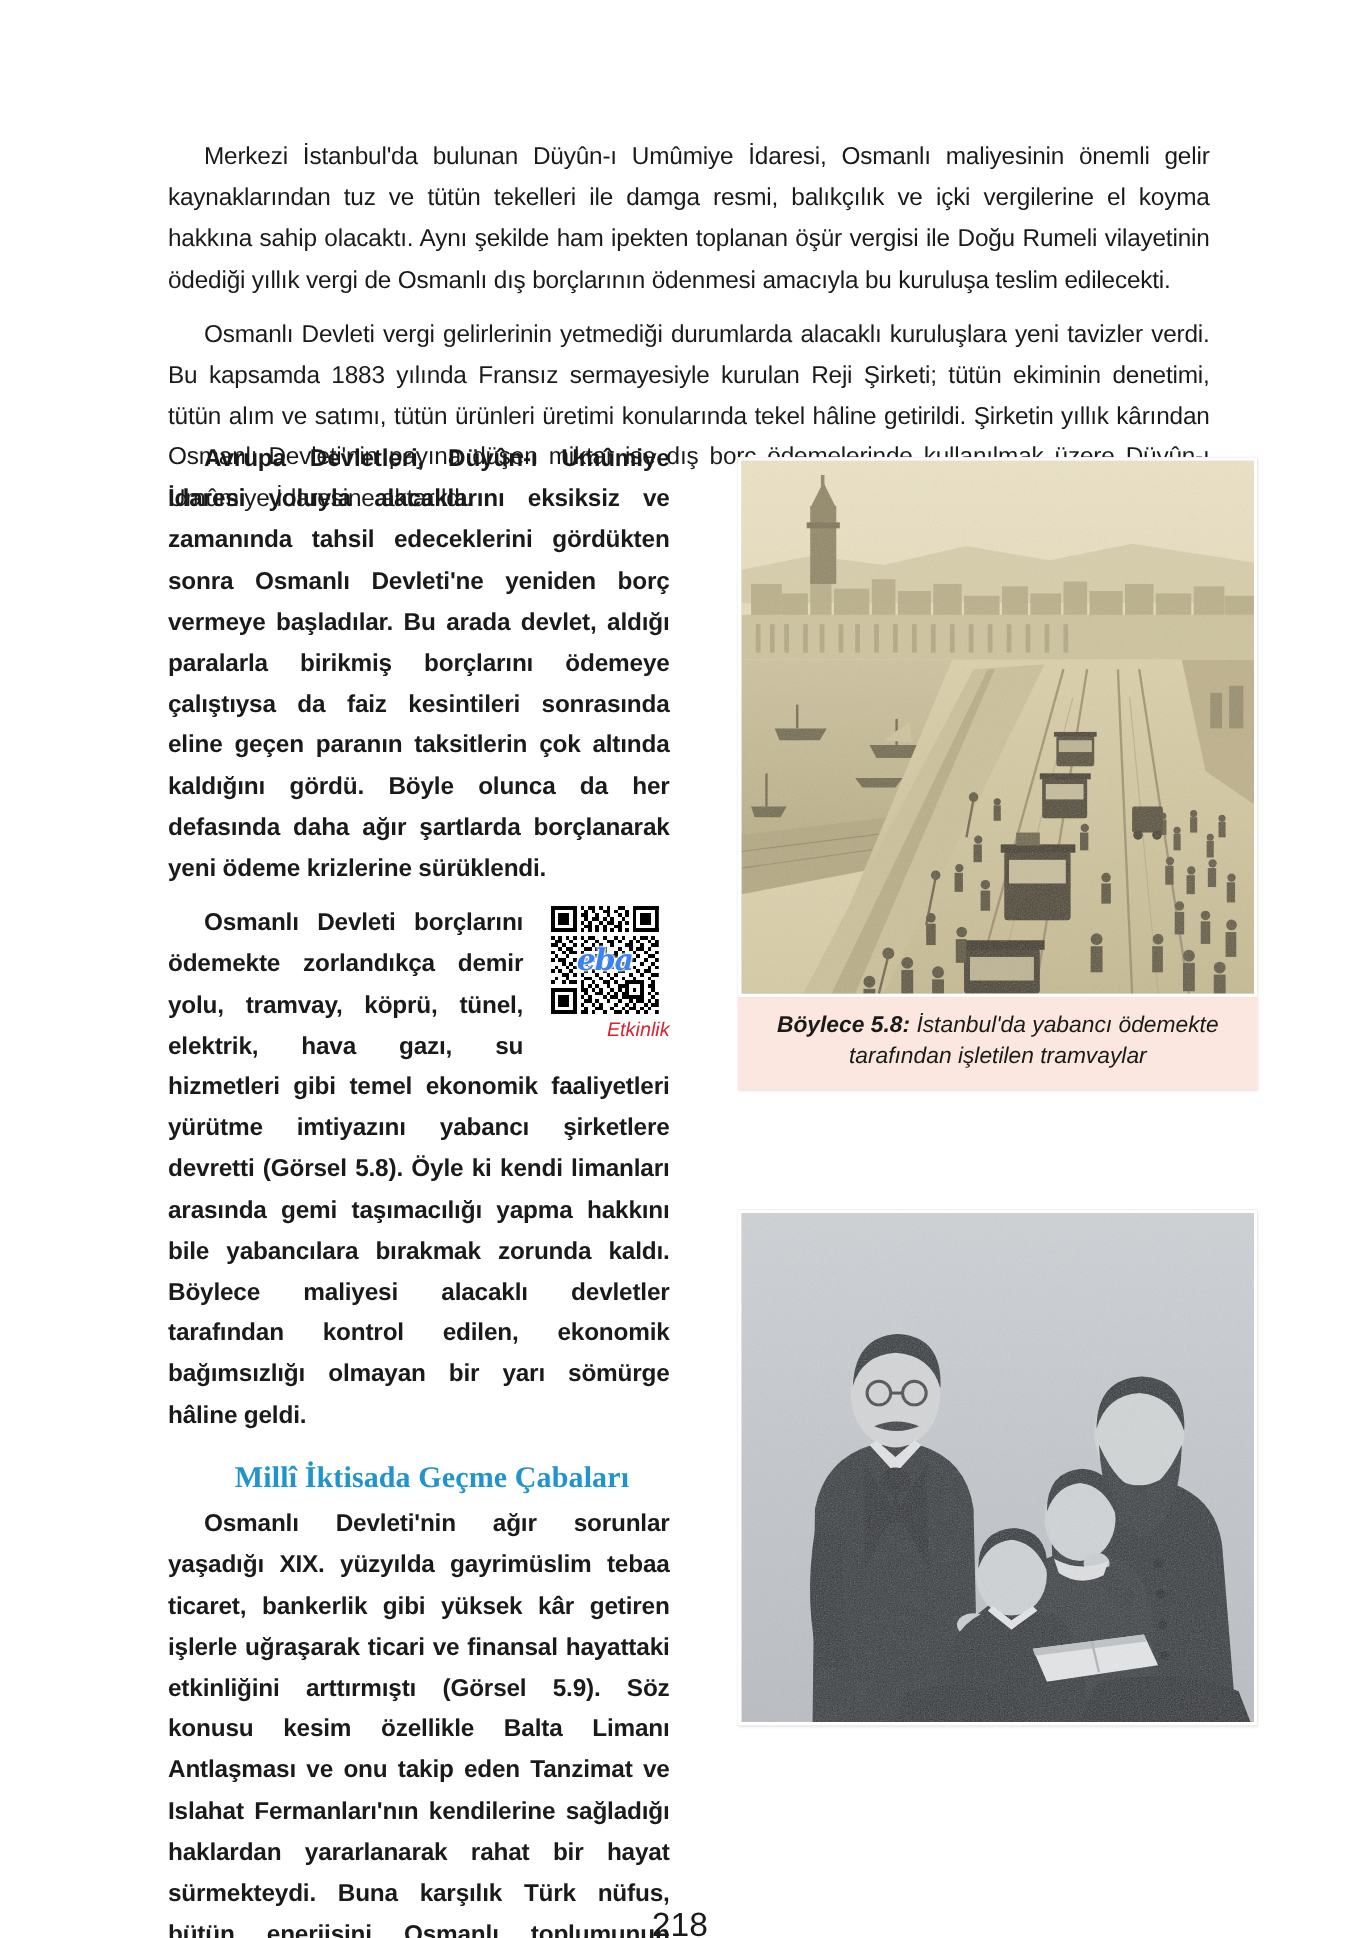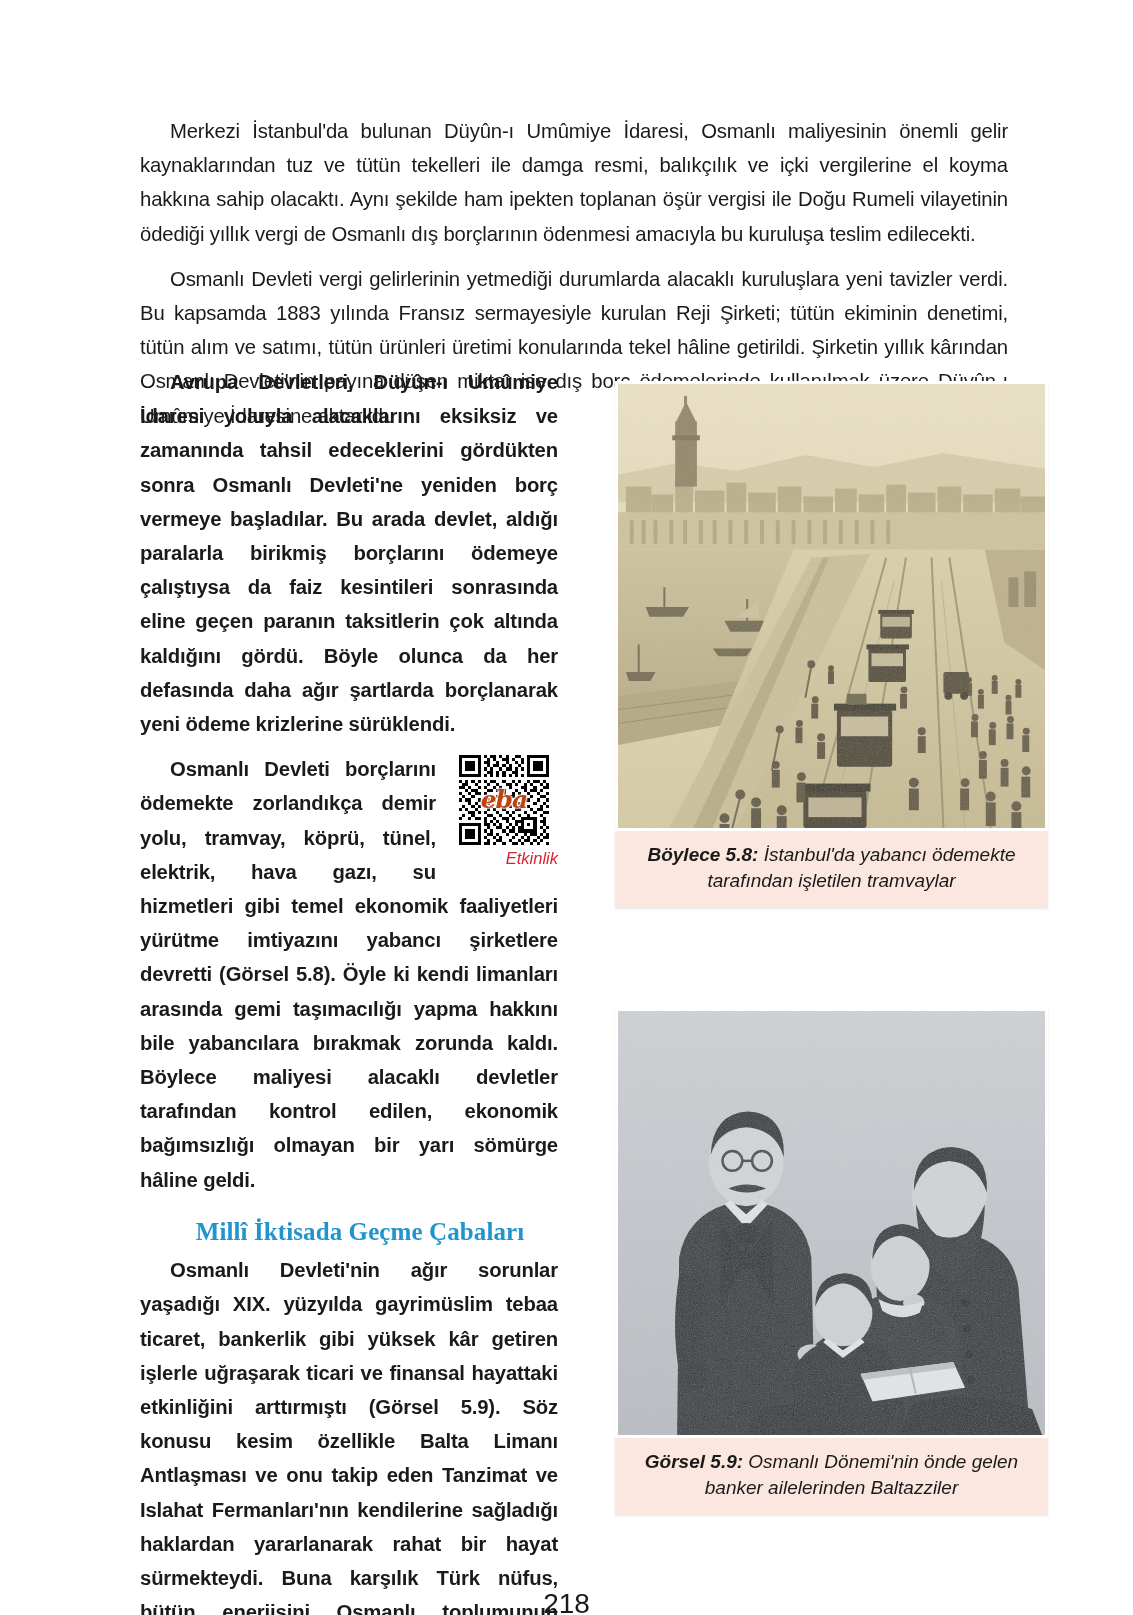--- a/index.html
+++ b/index.html
@@ -94,21 +94,21 @@
     position: absolute;
     left: 0;
     right: 0;
     top: 50%;
     transform: translateY(-52%);
     text-align: center;
     font-family: "DejaVu Serif", serif;
     font-style: italic;
     font-weight: 700;
     font-size: 25px;
-    color: #c2410c;
+    color: #3b82f6;
     line-height: 1;
     letter-spacing: -1px;
     text-shadow: 0 0 2px #fff, 0 0 3px #fff, 1px 0 2px #fff, -1px 0 2px #fff;
     pointer-events: none;
   }
   .qr-caption {
     margin-top: 4px;
     text-align: right;
     font-size: 16.5px;
     font-style: italic;
@@ -780,23 +780,20 @@
               <path d="M246 368 L340 356 L352 382 L258 396 Z" fill="#e9eaec"></path>
               <path d="M246 368 L340 356 L342 362 L248 374 Z" fill="#c3c5c9"></path>
               <path d="M296 362 L302 388" stroke="#b6b8bc" stroke-width="2" fill="none"></path>
             </g>
 
             <path d="M300 396 Q370 384 420 404 L430 430 L286 430 Z" fill="#25282d"></path>
             <path d="M140 404 Q190 392 232 410 L240 430 L130 430 Z" fill="#282c31"></path>
           </g>
           <rect width="433" height="430" fill="#8f949c" opacity="0.05"></rect>
         </svg>
-        <figcaption>
-          <span class="lbl">Görsel 5.9:</span><span> Osmanlı Dönemi'nin önde gelen banker ailelerinden Baltazziler</span>
-        </figcaption>
       </figure>
 
     </div>
   </div>
 
   <div class="page-number">218</div>
 
 </div>
 
 </body></html>

